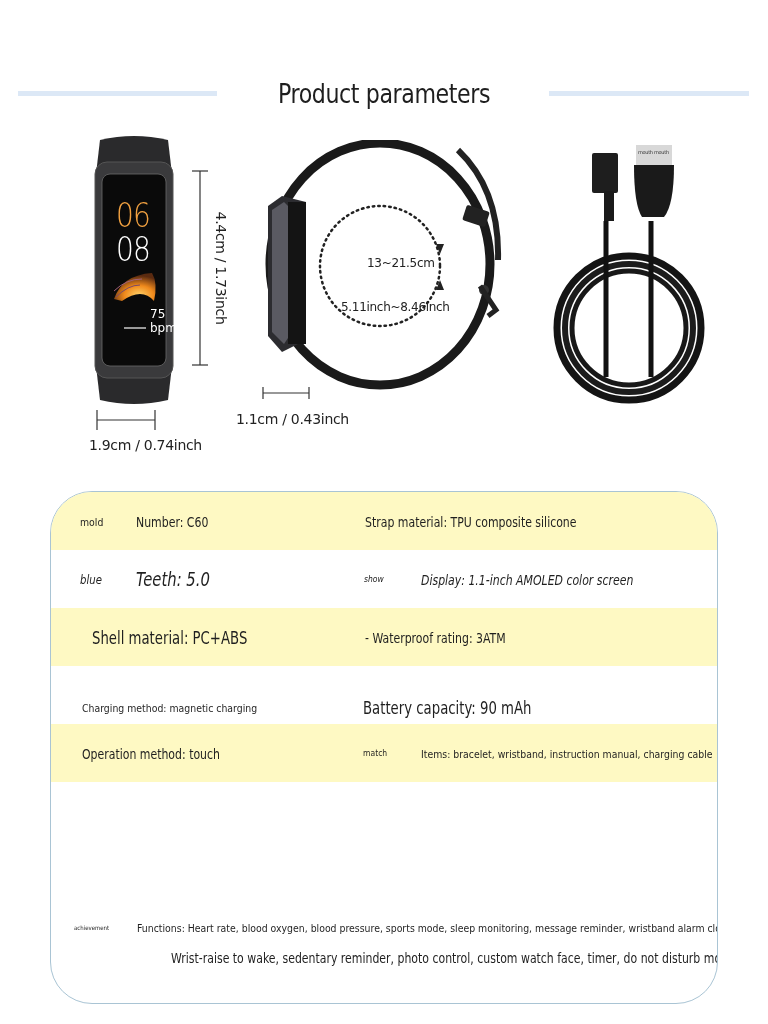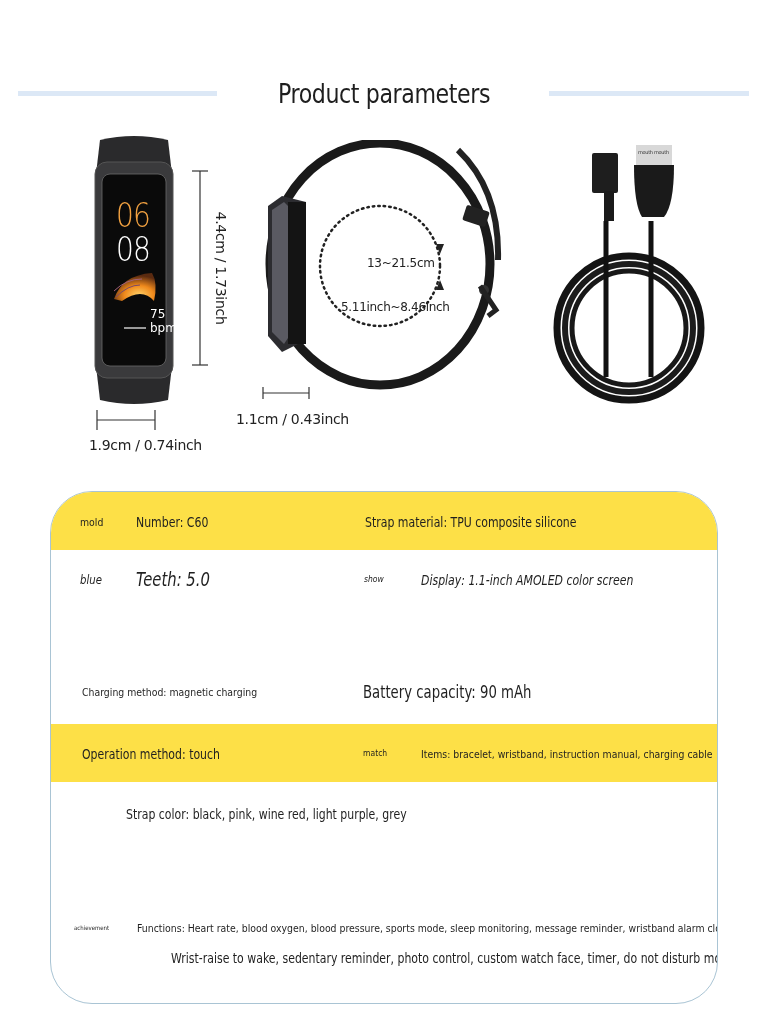--- a/index.html
+++ b/index.html
@@ -19,21 +19,21 @@
   
   .illus { position: absolute; }
   .dim-text { position: absolute; font-family: "DejaVu Sans", sans-serif; font-size: 13px; color: #222; white-space: nowrap; letter-spacing: -0.3px; }
 
   
   .spec-card {
     position: absolute; left: 50px; top: 491px; width: 668px; height: 513px;
     border: 1.5px solid #a9c4d4; border-radius: 42px; overflow: hidden; background: #fff;
   }
   .row { position: absolute; left: 0; width: 100%; height: 58px; }
-  .row.blue { background: #fde047; }
+  .row.blue { background: #fef9c3; }
   .cell { position: absolute; white-space: nowrap; font-family: "DejaVu Sans", sans-serif; color: #1f1f1f; transform-origin: left center; }
   .t-small { font-size: 11px; transform: scaleX(0.85); }
   .t-tiny { font-size: 6px; transform: scaleX(0.9); }
   .t-med { font-size: 14px; transform: scaleX(0.78); }
   .t-large { font-size: 17px; transform: scaleX(0.78); }
   .t-xl { font-size: 19px; transform: scaleX(0.78); }
 </style>
 </head>
 <body>
 
@@ -123,35 +123,36 @@
     <span class="cell t-med" style="left:314px; top:22px;">Strap material: TPU composite silicone</span>
   </div>
 
   <div class="row" style="top:58px;font-style:italic;">
     <span class="cell t-med" style="left:29px; top:22px; font-size:13px;">blue</span>
     <span class="cell t-xl" style="left:85px; top:18px;">Teeth: 5.0</span>
     <span class="cell t-small" style="left:313px; top:24px; font-size:9px;">show</span>
     <span class="cell t-med" style="left:370px; top:22px;">Display: 1.1-inch AMOLED color screen</span>
   </div>
 
+  <div class="row blue" style="top:116px;">
+    <span class="cell t-large" style="left:41px; top:20px;">Shell material: PC+ABS</span>
+    <span class="cell t-med" style="left:314px; top:22px;">- Waterproof rating: 3ATM</span>
+  </div>
 
-  <div class="row" style="top:170px;">
+  <div class="row" style="top:186px;">
     <span class="cell t-small" style="left:31px; top:24px;">Charging method: magnetic charging</span>
     <span class="cell t-large" style="left:312px; top:20px;">Battery capacity: 90 mAh</span>
   </div>
 
   <div class="row blue" style="top:232px;">
     <span class="cell t-med" style="left:31px; top:22px;">Operation method: touch</span>
     <span class="cell t-small" style="left:312px; top:24px; font-size:9px;">match</span>
     <span class="cell t-small" style="left:370px; top:24px;">Items: bracelet, wristband, instruction manual, charging cable</span>
   </div>
 
-  <div class="row" style="top:290px;">
-    <span class="cell t-med" style="left:75px; top:24px;">Strap color: black, pink, wine red, light purple, grey</span>
-  </div>
 
 
   <div class="row" style="top:406px; height:107px;">
     <span class="cell t-tiny" style="left:23px; top:26px;">achievement</span>
     <span class="cell t-small" style="left:86px; top:24px;">Functions: Heart rate, blood oxygen, blood pressure, sports mode, sleep monitoring, message reminder, wristband alarm clock,</span>
     <span class="cell t-med" style="left:120px; top:52px;">Wrist-raise to wake, sedentary reminder, photo control, custom watch face, timer, do not disturb mode..</span>
   </div>
 </div>
 
 </body></html>

